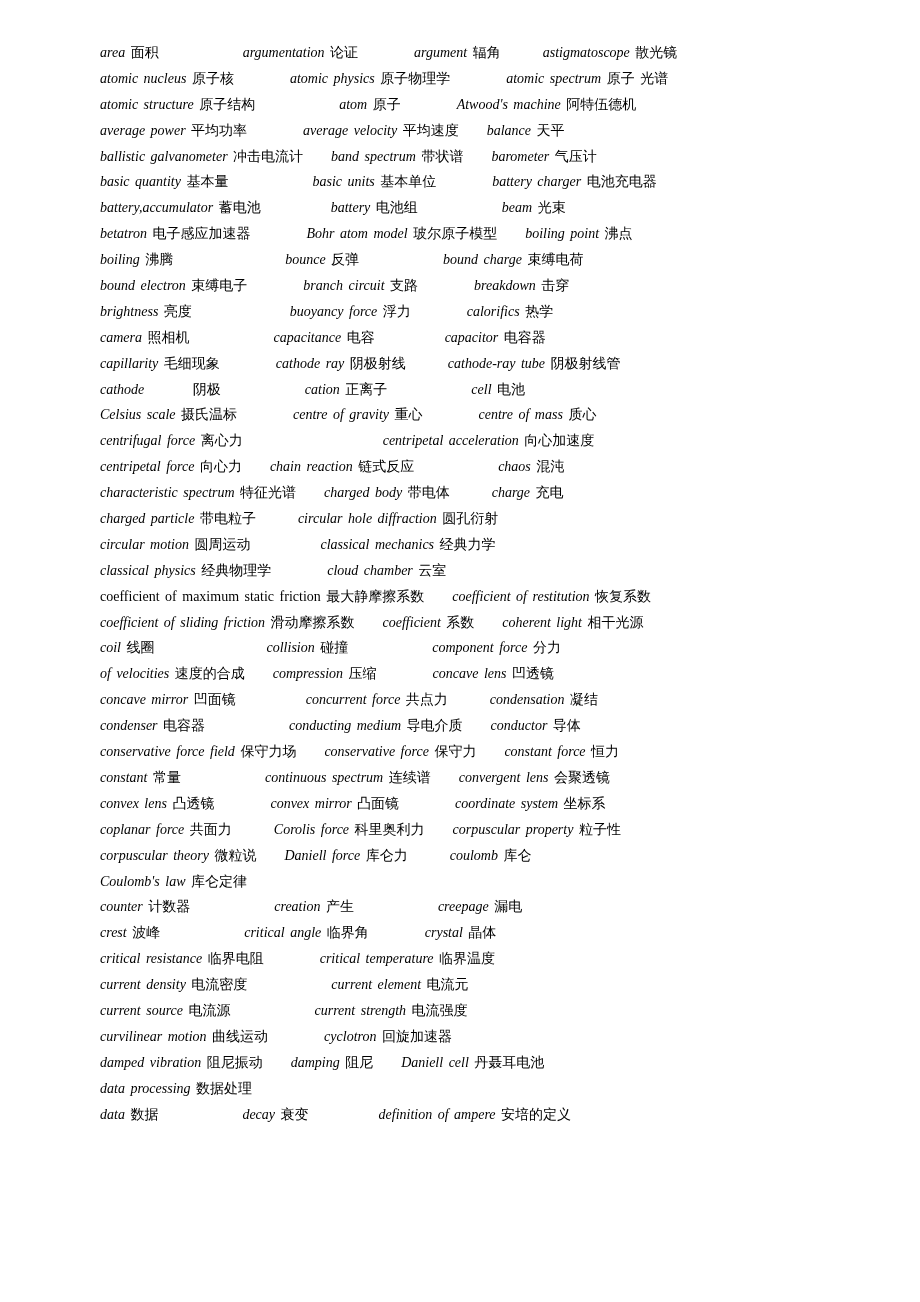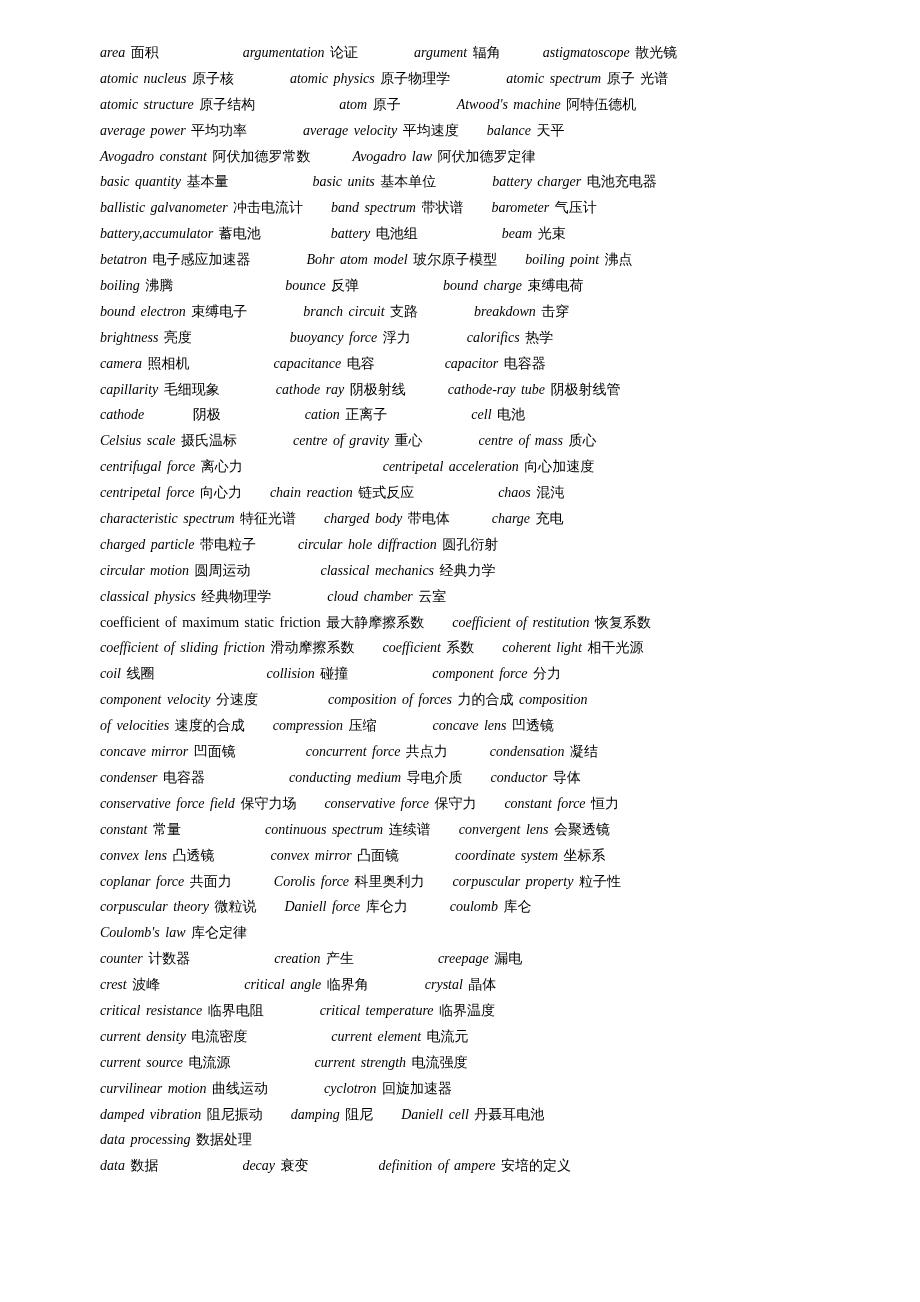--- a/index.html
+++ b/index.html
@@ -27,42 +27,40 @@
   </style>
 </head>
 <body>
 
 <div class="content">
   <div id="lines-container">
       <p style="margin-bottom: 0px; line-height: 1.85;"><span style="font-style: italic;">area </span><span style="font-style: normal;">面积</span><span style="font-style: italic;">　　　　　　argumentation </span><span style="font-style: normal;">论证</span><span style="font-style: italic;">　　　　argument </span><span style="font-style: normal;">辐角</span><span style="font-style: italic;">　　　astigmatoscope </span><span style="font-style: normal;">散光镜</span></p>
       <p style="margin-bottom: 0px; line-height: 1.85;"><span style="font-style: italic;">atomic nucleus </span><span style="font-style: normal;">原子核</span><span style="font-style: italic;">　　　　atomic physics </span><span style="font-style: normal;">原子物理学</span><span style="font-style: italic;">　　　　atomic spectrum </span><span style="font-style: normal;">原子</span><span style="font-style: italic;"> </span><span style="font-style: normal;">光谱</span></p>
       <p style="margin-bottom: 0px; line-height: 1.85;"><span style="font-style: italic;">atomic structure </span><span style="font-style: normal;">原子结构</span><span style="font-style: italic;">　　　　　　atom </span><span style="font-style: normal;">原子</span><span style="font-style: italic;">　　　　Atwood's machine </span><span style="font-style: normal;">阿特伍德机</span></p>
       <p style="margin-bottom: 0px; line-height: 1.85;"><span style="font-style: italic;">average power </span><span style="font-style: normal;">平均功率</span><span style="font-style: italic;">　　　　average velocity </span><span style="font-style: normal;">平均速度</span><span style="font-style: italic;">　　balance </span><span style="font-style: normal;">天平</span></p>
-      <p style="margin-bottom: 0px; line-height: 1.85;"><span style="font-style: italic;">Avogadro constant </span><span style="font-style: normal;">阿伏加德罗常数</span><span style="font-style: italic;">　　　Avogadro law </span><span style="font-style: normal;">阿伏加德罗定律</span></p>
+      <p style="margin-bottom: 0px; line-height: 1.85;"><span style="font-style: italic;">ballistic galvanometer </span><span style="font-style: normal;">冲击电流计</span><span style="font-style: italic;">　　band spectrum </span><span style="font-style: normal;">带状谱</span><span style="font-style: italic;">　　barometer </span><span style="font-style: normal;">气压计</span></p>
       <p style="margin-bottom: 0px; line-height: 1.85;"><span style="font-style: italic;">basic quantity </span><span style="font-style: normal;">基本量</span><span style="font-style: italic;">　　　　　　basic units </span><span style="font-style: normal;">基本单位</span><span style="font-style: italic;">　　　　battery charger </span><span style="font-style: normal;">电池充电器</span></p>
-      <p style="margin-bottom: 0px; line-height: 1.85;"><span style="font-style: italic;">ballistic galvanometer </span><span style="font-style: normal;">冲击电流计</span><span style="font-style: italic;">　　band spectrum </span><span style="font-style: normal;">带状谱</span><span style="font-style: italic;">　　barometer </span><span style="font-style: normal;">气压计</span></p>
       <p style="margin-bottom: 0px; line-height: 1.85;"><span style="font-style: italic;">battery,accumulator </span><span style="font-style: normal;">蓄电池</span><span style="font-style: italic;">　　　　　battery </span><span style="font-style: normal;">电池组</span><span style="font-style: italic;">　　　　　　beam </span><span style="font-style: normal;">光束</span></p>
       <p style="margin-bottom: 0px; line-height: 1.85;"><span style="font-style: italic;">betatron </span><span style="font-style: normal;">电子感应加速器</span><span style="font-style: italic;">　　　　Bohr atom model </span><span style="font-style: normal;">玻尔原子模型</span><span style="font-style: italic;">　　boiling point </span><span style="font-style: normal;">沸点</span></p>
       <p style="margin-bottom: 0px; line-height: 1.85;"><span style="font-style: italic;">boiling </span><span style="font-style: normal;">沸腾</span><span style="font-style: italic;">　　　　　　　　bounce </span><span style="font-style: normal;">反弹</span><span style="font-style: italic;">　　　　　　bound charge </span><span style="font-style: normal;">束缚电荷</span></p>
       <p style="margin-bottom: 0px; line-height: 1.85;"><span style="font-style: italic;">bound electron </span><span style="font-style: normal;">束缚电子</span><span style="font-style: italic;">　　　　branch circuit </span><span style="font-style: normal;">支路</span><span style="font-style: italic;">　　　　breakdown </span><span style="font-style: normal;">击穿</span></p>
       <p style="margin-bottom: 0px; line-height: 1.85;"><span style="font-style: italic;">brightness </span><span style="font-style: normal;">亮度</span><span style="font-style: italic;">　　　　　　　buoyancy force </span><span style="font-style: normal;">浮力</span><span style="font-style: italic;">　　　　calorifics </span><span style="font-style: normal;">热学</span></p>
       <p style="margin-bottom: 0px; line-height: 1.85;"><span style="font-style: italic;">camera </span><span style="font-style: normal;">照相机</span><span style="font-style: italic;">　　　　　　capacitance </span><span style="font-style: normal;">电容</span><span style="font-style: italic;">　　　　　capacitor </span><span style="font-style: normal;">电容器</span></p>
       <p style="margin-bottom: 0px; line-height: 1.85;"><span style="font-style: italic;">capillarity </span><span style="font-style: normal;">毛细现象</span><span style="font-style: italic;">　　　　cathode ray </span><span style="font-style: normal;">阴极射线</span><span style="font-style: italic;">　　　cathode-ray tube </span><span style="font-style: normal;">阴极射线管</span></p>
       <p style="margin-bottom: 0px; line-height: 1.85;"><span style="font-style: italic;">cathode </span><span style="font-style: normal; padding-left: 43px;">阴极</span><span style="font-style: italic;">　　　　　　cation </span><span style="font-style: normal;">正离子</span><span style="font-style: italic;">　　　　　　cell </span><span style="font-style: normal;">电池</span></p>
       <p style="margin-bottom: 0px; line-height: 1.85;"><span style="font-style: italic;">Celsius scale </span><span style="font-style: normal;">摄氏温标</span><span style="font-style: italic;">　　　　centre of gravity </span><span style="font-style: normal;">重心</span><span style="font-style: italic;">　　　　centre of mass </span><span style="font-style: normal;">质心</span></p>
       <p style="margin-bottom: 0px; line-height: 1.85;"><span style="font-style: italic;">centrifugal force </span><span style="font-style: normal;">离心力</span><span style="font-style: italic;">　　　　　　　　　　centripetal acceleration </span><span style="font-style: normal;">向心加速度</span></p>
       <p style="margin-bottom: 0px; line-height: 1.85;"><span style="font-style: italic;">centripetal force </span><span style="font-style: normal;">向心力</span><span style="font-style: italic;">　　chain reaction </span><span style="font-style: normal;">链式反应</span><span style="font-style: italic;">　　　　　　chaos </span><span style="font-style: normal;">混沌</span></p>
       <p style="margin-bottom: 0px; line-height: 1.85;"><span style="font-style: italic;">characteristic spectrum </span><span style="font-style: normal;">特征光谱</span><span style="font-style: italic;">　　charged body </span><span style="font-style: normal;">带电体</span><span style="font-style: italic;">　　　charge </span><span style="font-style: normal;">充电</span></p>
       <p style="margin-bottom: 0px; line-height: 1.85;"><span style="font-style: italic;">charged particle </span><span style="font-style: normal;">带电粒子</span><span style="font-style: italic;">　　　circular hole diffraction </span><span style="font-style: normal;">圆孔衍射</span></p>
       <p style="margin-bottom: 0px; line-height: 1.85;"><span style="font-style: italic;">circular motion </span><span style="font-style: normal;">圆周运动</span><span style="font-style: italic;">　　　　　classical mechanics </span><span style="font-style: normal;">经典力学</span></p>
       <p style="margin-bottom: 0px; line-height: 1.85;"><span style="font-style: italic;">classical physics </span><span style="font-style: normal;">经典物理学</span><span style="font-style: italic;">　　　　cloud chamber </span><span style="font-style: normal;">云室</span></p>
       <p style="margin-bottom: 0px; line-height: 1.85;"><span style="">coefficient of maximum static friction </span><span style="font-style: normal;">最大静摩擦系数</span><span style="font-style: italic;">　　coefficient of restitution </span><span style="font-style: normal;">恢复系数</span></p>
       <p style="margin-bottom: 0px; line-height: 1.85;"><span style="font-style: italic;">coefficient of sliding friction </span><span style="font-style: normal;">滑动摩擦系数</span><span style="font-style: italic;">　　coefficient </span><span style="font-style: normal;">系数</span><span style="font-style: italic;">　　coherent light </span><span style="font-style: normal;">相干光源</span></p>
       <p style="margin-bottom: 0px; line-height: 1.85;"><span style="font-style: italic;">coil </span><span style="font-style: normal;">线圈</span><span style="font-style: italic;">　　　　　　　　collision </span><span style="font-style: normal;">碰撞</span><span style="font-style: italic;">　　　　　　component force </span><span style="font-style: normal;">分力</span></p>
-      <p style="margin-bottom: 0px; line-height: 1.85;"><span style="font-style: italic;">component velocity </span><span style="font-style: normal;">分速度</span><span style="font-style: italic;">　　　　　composition of forces </span><span style="font-style: normal;">力的合成</span><span style="font-style: italic;"> composition</span></p>
       <p style="margin-bottom: 0px; line-height: 1.85;"><span style="font-style: italic;">of velocities </span><span style="font-style: normal;">速度的合成</span><span style="font-style: italic;">　　compression </span><span style="font-style: normal;">压缩</span><span style="font-style: italic;">　　　　concave lens </span><span style="font-style: normal;">凹透镜</span></p>
       <p style="margin-bottom: 0px; line-height: 1.85;"><span style="font-style: italic;">concave mirror </span><span style="font-style: normal;">凹面镜</span><span style="font-style: italic;">　　　　　concurrent force </span><span style="font-style: normal;">共点力</span><span style="font-style: italic;">　　　condensation </span><span style="font-style: normal;">凝结</span></p>
       <p style="margin-bottom: 0px; line-height: 1.85;"><span style="font-style: italic;">condenser </span><span style="font-style: normal;">电容器</span><span style="font-style: italic;">　　　　　　conducting medium </span><span style="font-style: normal;">导电介质</span><span style="font-style: italic;">　　conductor </span><span style="font-style: normal;">导体</span></p>
       <p style="margin-bottom: 0px; line-height: 1.85;"><span style="font-style: italic;">conservative force field </span><span style="font-style: normal;">保守力场</span><span style="font-style: italic;">　　conservative force </span><span style="font-style: normal;">保守力</span><span style="font-style: italic;">　　constant force </span><span style="font-style: normal;">恒力</span></p>
       <p style="margin-bottom: 0px; line-height: 1.85;"><span style="font-style: italic;">constant </span><span style="font-style: normal;">常量</span><span style="font-style: italic;">　　　　　　continuous spectrum </span><span style="font-style: normal;">连续谱</span><span style="font-style: italic;">　　convergent lens </span><span style="font-style: normal;">会聚透镜</span></p>
       <p style="margin-bottom: 0px; line-height: 1.85;"><span style="font-style: italic;">convex lens </span><span style="font-style: normal;">凸透镜</span><span style="font-style: italic;">　　　　convex mirror </span><span style="font-style: normal;">凸面镜</span><span style="font-style: italic;">　　　　coordinate system </span><span style="font-style: normal;">坐标系</span></p>
       <p style="margin-bottom: 0px; line-height: 1.85;"><span style="font-style: italic;">coplanar force </span><span style="font-style: normal;">共面力</span><span style="font-style: italic;">　　　Corolis force </span><span style="font-style: normal;">科里奥利力</span><span style="font-style: italic;">　　corpuscular property </span><span style="font-style: normal;">粒子性</span></p>
       <p style="margin-bottom: 0px; line-height: 1.85;"><span style="font-style: italic;">corpuscular theory </span><span style="font-style: normal;">微粒说</span><span style="font-style: italic;">　　Daniell force </span><span style="font-style: normal;">库仑力</span><span style="font-style: italic;">　　　coulomb </span><span style="font-style: normal;">库仑</span></p>
       <p style="margin-bottom: 0px; line-height: 1.85;"><span style="font-style: italic;">Coulomb's law </span><span style="font-style: normal;">库仑定律</span></p>
       <p style="margin-bottom: 0px; line-height: 1.85;"><span style="font-style: italic;">counter </span><span style="font-style: normal;">计数器</span><span style="font-style: italic;">　　　　　　creation </span><span style="font-style: normal;">产生</span><span style="font-style: italic;">　　　　　　creepage </span><span style="font-style: normal;">漏电</span></p>

